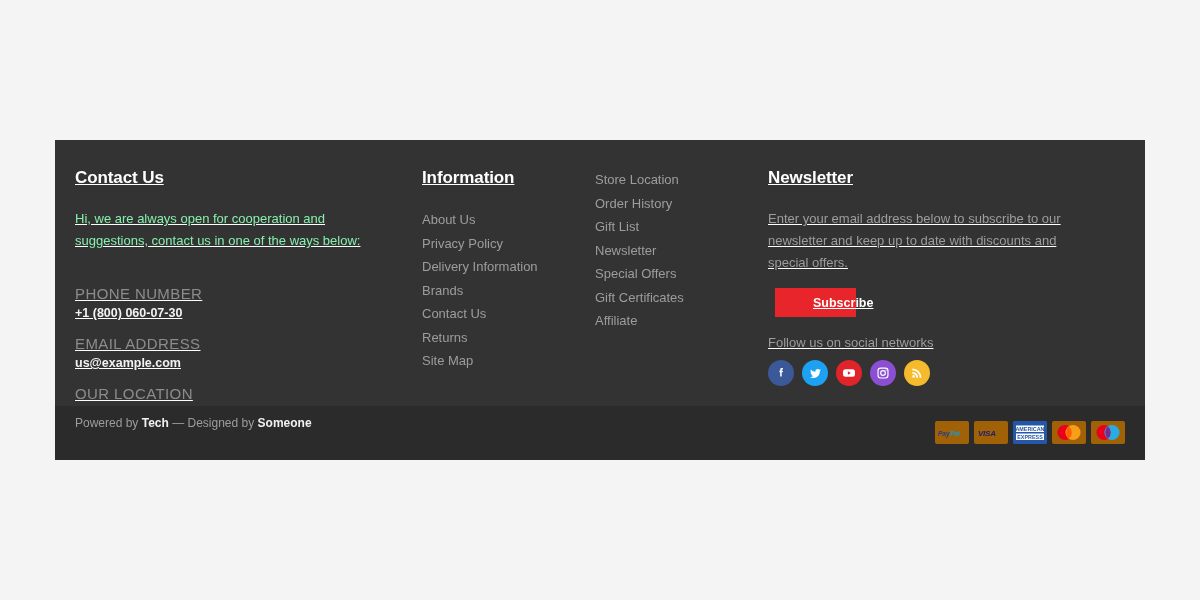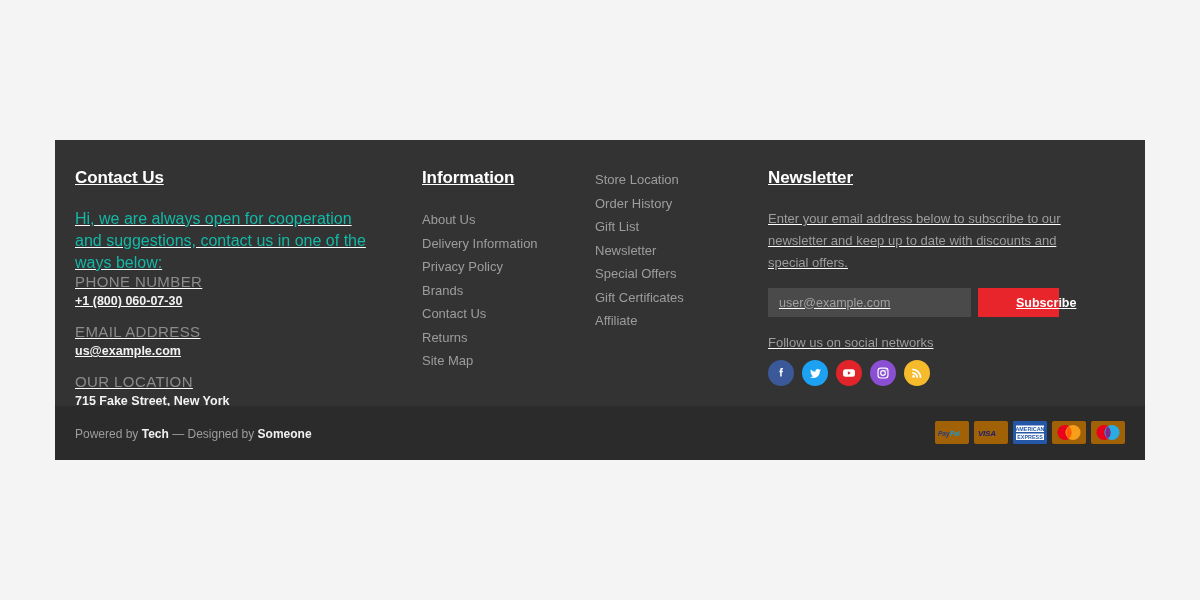--- a/index.html
+++ b/index.html
@@ -54,24 +54,24 @@
     font-size: 17px;
     font-weight: bold;
     color: #ffffff;
     letter-spacing: -0.1px;
     margin-bottom: 20px;
     line-height: 20px;
   }
 
   
   .intro {
-    font-size: 16px;
+    font-size: 13px;
     line-height: 22px;
-    color: #14b8a6;
-    margin-bottom: 1px;
+    color: #86efac;
+    margin-bottom: 35px;
     max-width: 300px;
   }
 
   .contact-grid {
     display: flex;
     flex-wrap: wrap;
     width: 310px;
   }
   .contact-cell {
     width: 158px;
@@ -151,21 +151,21 @@
     align-items: center;
     justify-content: center;
     cursor: pointer;
   }
   .social svg { display: block; }
 
   
   .copyright {
     position: absolute;
     left: 20px;
-    top: 21px;
+    top: 10px;
     font-size: 12px;
     color: #9d9d9d;
     line-height: 14px;
   }
   .copyright b { color: #f0f0f0; font-weight: bold; }
 
   .payments {
     position: absolute;
     right: 20px;
     top: 15px;
@@ -213,22 +213,22 @@
             <div class="contact-label">WORKING HOURS</div>
 
           </div>
         </div>
       </div>
 
       <div class="col col-info">
         <div class="col-title">Information</div>
         <ul class="link-list">
           <li><a href="#">About Us</a></li>
+          <li><a href="#">Privacy Policy</a></li>
           <li><a href="#">Delivery Information</a></li>
-          <li><a href="#">Privacy Policy</a></li>
           <li><a href="#">Brands</a></li>
           <li><a href="#">Contact Us</a></li>
           <li><a href="#">Returns</a></li>
           <li><a href="#">Site Map</a></li>
         </ul>
       </div>
 
       <div class="col col-account">
         <ul class="link-list">
           <li><a href="#">Store Location</a></li>
@@ -239,21 +239,20 @@
           <li><a href="#">Gift Certificates</a></li>
           <li><a href="#">Affiliate</a></li>
         </ul>
       </div>
 
       <div class="col col-newsletter">
         <div class="col-title">Newsletter</div>
         <div class="nl-text">Enter your email address below to subscribe to our newsletter and keep up to date with discounts and special offers.</div>
 
         <form class="nl-form">
-          <input class="nl-input" type="text" placeholder="user@example.com" style="">
           <button class="nl-button" type="submit">Subscribe</button>
         </form>
 
         <div class="social-caption">Follow us on social networks</div>
 
         <div class="social-row">
           <a href="#" class="social" style="background:#3b5998">
             <svg width="14" height="14" viewBox="0 0 24 24" fill="#ffffff" aria-hidden="true">
               <path d="M15.3 8.2h-2.1V6.9c0-.6.4-.8.7-.8h1.4V3.6h-2c-2.2 0-2.7 1.6-2.7 2.7v1.9H9.2v2.6h1.4V18h2.6v-7.2h1.8l.3-2.6z"></path>
             </svg>

